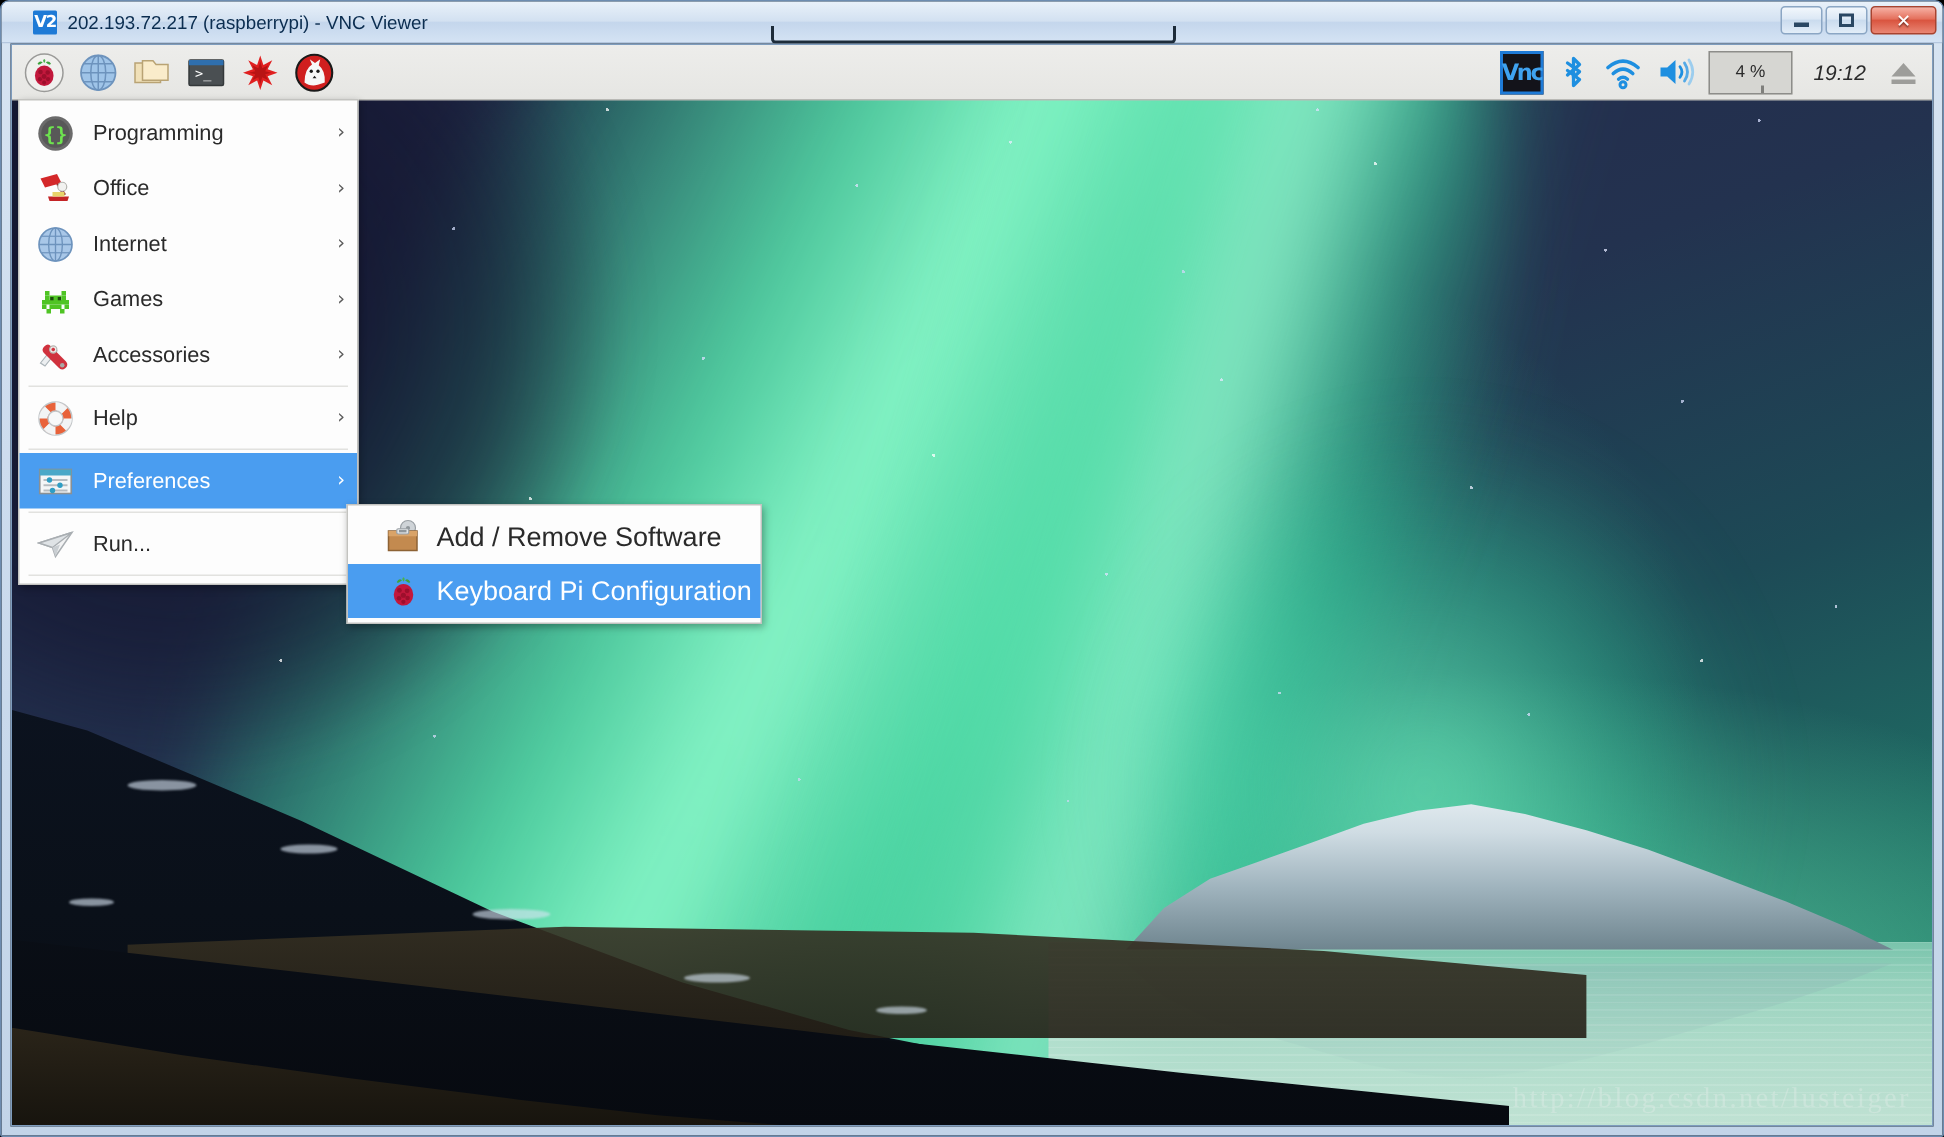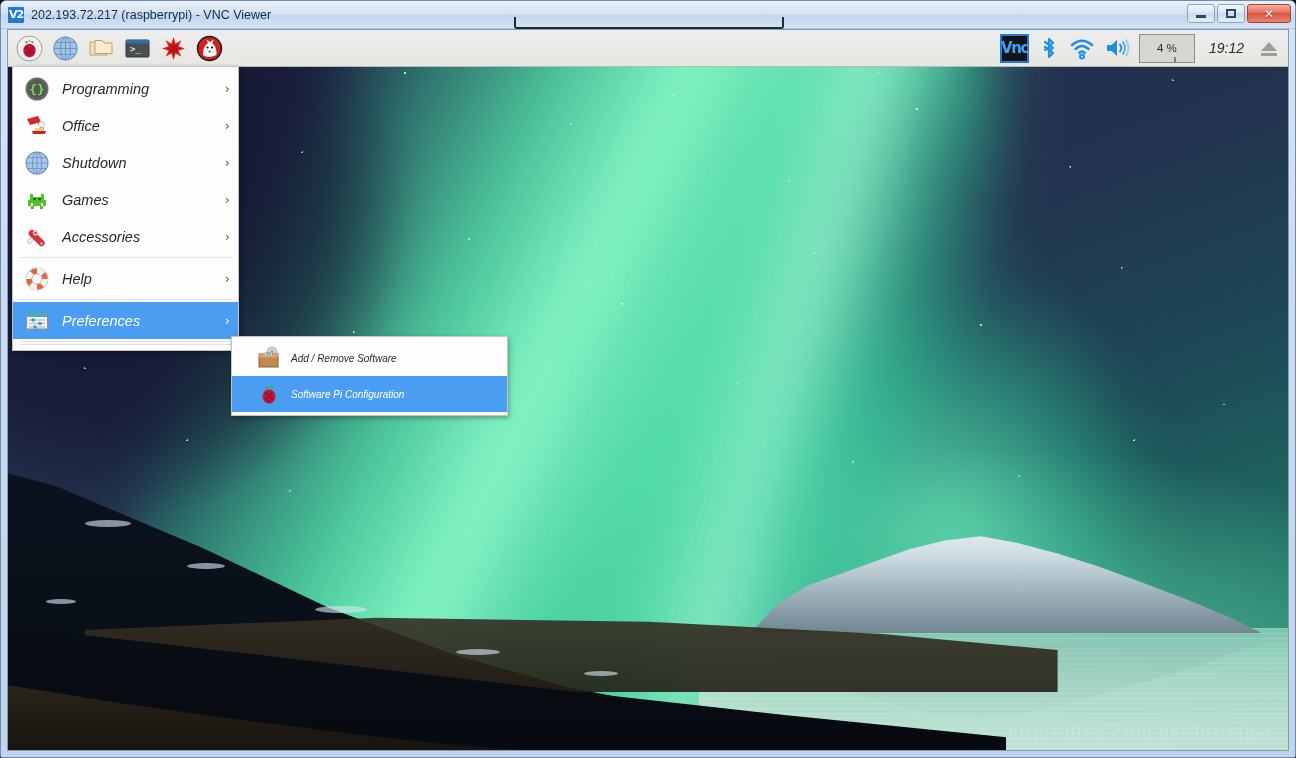--- a/index.html
+++ b/index.html
@@ -20,21 +20,21 @@
   }
 
   
   #titlebar {
     position: relative;
     height: 28px;
     flex: 0 0 28px;
     background: linear-gradient(to bottom, #e9f1fa 0%, #d3e1f1 48%, #c4d6ec 52%, #d4e3f4 100%);
     border-bottom: 1px solid #b3c6de;
     display: flex; align-items: center;
-    padding-left: 7px;
+    padding-left: 21px;
     border-radius: 5px 5px 0 0;
   }
   #vnc-logo {
     width: 16px; height: 16px;
     background: #1e7ad6;
     color: #fff;
     font-size: 11px; font-weight: bold;
     font-family: "DejaVu Sans", sans-serif;
     display: flex; align-items: center; justify-content: center;
     letter-spacing: -1px;
@@ -353,41 +353,41 @@
     color: #2a2a2a;
     font-family: "Liberation Sans", sans-serif;
   }
   .menu-item.selected { background: #4a9df0; color: #fff; }
   .menu-item .mi-icon {
     width: 28px; height: 28px;
     flex: 0 0 28px;
     display: flex; align-items: center; justify-content: center;
     margin-right: 11px;
   }
-  .menu-item .mi-label { flex: 1 1 auto; white-space: nowrap; font-style: italic; }
+  .menu-item .mi-label { flex: 1 1 auto; white-space: nowrap; }
   .menu-item .mi-arrow {
     font-size: 13px; color: #5a5a5a;
     font-family: "DejaVu Sans", sans-serif;
     margin-left: 6px;
   }
   .menu-item.selected .mi-arrow, .menu-item:hover .mi-arrow { color: #fff; }
   .menu-sep { height: 1px; background: #e2e2df; margin: 2px 6px; }
 
   
   #submenu {
     position: absolute;
     left: 223px; top: 306px;
     width: 277px;
     background: #fdfdfd;
     border: 1px solid #c3c3c0;
     box-shadow: 1px 2px 5px rgba(0,0,0,.32);
     padding: 3px 0;
     z-index: 61;
   }
-  #submenu .menu-item { height: 36px; font-size: 10px; padding-left: 24px; }
+  #submenu .menu-item { height: 36px; font-size: 18px; padding-left: 24px; }
   #submenu .menu-item .mi-icon { width: 26px; height: 26px; flex: 0 0 26px; margin-right: 9px; }
 
   svg { display: block; }
 </style>
 </head>
 <body>
 
 <div id="vnc-window">
 
   <div id="titlebar">
@@ -583,21 +583,21 @@
         <span class="mi-icon">
           <svg width="26" height="26" viewBox="0 0 26 26">
             <circle cx="13" cy="13" r="11" fill="#a8c7e8" stroke="#6d93bd" stroke-width="1.1"></circle>
             <ellipse cx="13" cy="13" rx="4.6" ry="11" fill="none" stroke="#6d93bd" stroke-width=".9"></ellipse>
             <line x1="2" y1="13" x2="24" y2="13" stroke="#6d93bd" stroke-width=".9"></line>
             <line x1="4" y1="7.5" x2="22" y2="7.5" stroke="#6d93bd" stroke-width=".8"></line>
             <line x1="4" y1="18.5" x2="22" y2="18.5" stroke="#6d93bd" stroke-width=".8"></line>
             <line x1="13" y1="2" x2="13" y2="24" stroke="#6d93bd" stroke-width=".9"></line>
           </svg>
         </span>
-        <span class="mi-label">Shutdown</span>
+        <span class="mi-label">Internet</span>
         <span class="mi-arrow">›</span>
       </div>
 
       <div class="menu-item">
         <span class="mi-icon">
           <svg width="26" height="26" viewBox="0 0 26 26">
             <g fill="#4fc424">
               <rect x="6" y="7" width="3" height="3"></rect>
                 <rect x="17" y="7" width="3" height="3"></rect>
               <rect x="9" y="10" width="8" height="3"></rect>
@@ -664,20 +664,31 @@
             <circle cx="16" cy="15.5" r="1.8" fill="#2f9ec4"></circle>
             <circle cx="11" cy="19" r="1.8" fill="#2f9ec4"></circle>
           </svg>
         </span>
         <span class="mi-label">Preferences</span>
         <span class="mi-arrow">›</span>
       </div>
 
       <div class="menu-sep"></div>
 
+      <div class="menu-item">
+        <span class="mi-icon">
+          <svg width="26" height="26" viewBox="0 0 26 26">
+            <path d="M2 12 L24 5 L13 21 L11 15 Z" fill="#f2f3f4" stroke="#a9aeb2" stroke-width="1"></path>
+            <path d="M2 12 L24 5 L11 15 Z" fill="#dfe3e6" stroke="#a9aeb2" stroke-width=".9"></path>
+            <path d="M11 15 L13 21 L16 13 Z" fill="#c9ced2"></path>
+          </svg>
+        </span>
+        <span class="mi-label">Run...</span>
+        <span class="mi-arrow"></span>
+      </div>
 
       <div class="menu-sep"></div>
 
     </div>
 
     <div id="submenu">
 
       <div class="menu-item">
         <span class="mi-icon">
           <svg width="24" height="24" viewBox="0 0 24 24">
@@ -704,18 +715,18 @@
             <path d="M12 5.8 Q10.4 3.8 12 2.8 Q13.6 3.8 12 5.8 Z" fill="#4bb24b"></path>
             <ellipse cx="12" cy="14.5" rx="6.5" ry="7.2" fill="#c2183c"></ellipse>
             <circle cx="9.3" cy="11.6" r="1.6" fill="#9d0f2c"></circle>
             <circle cx="14.4" cy="11.9" r="1.6" fill="#9d0f2c"></circle>
             <circle cx="11.9" cy="14.8" r="1.7" fill="#9d0f2c"></circle>
             <circle cx="9" cy="16.8" r="1.5" fill="#9d0f2c"></circle>
             <circle cx="14.7" cy="16.7" r="1.5" fill="#9d0f2c"></circle>
             <circle cx="11.9" cy="19.2" r="1.4" fill="#9d0f2c"></circle>
           </svg>
         </span>
-        <span class="mi-label">Software Pi Configuration</span>
+        <span class="mi-label">Keyboard Pi Configuration</span>
       </div>
     </div>
 
   </div>
 </div>
 
 </body></html>

